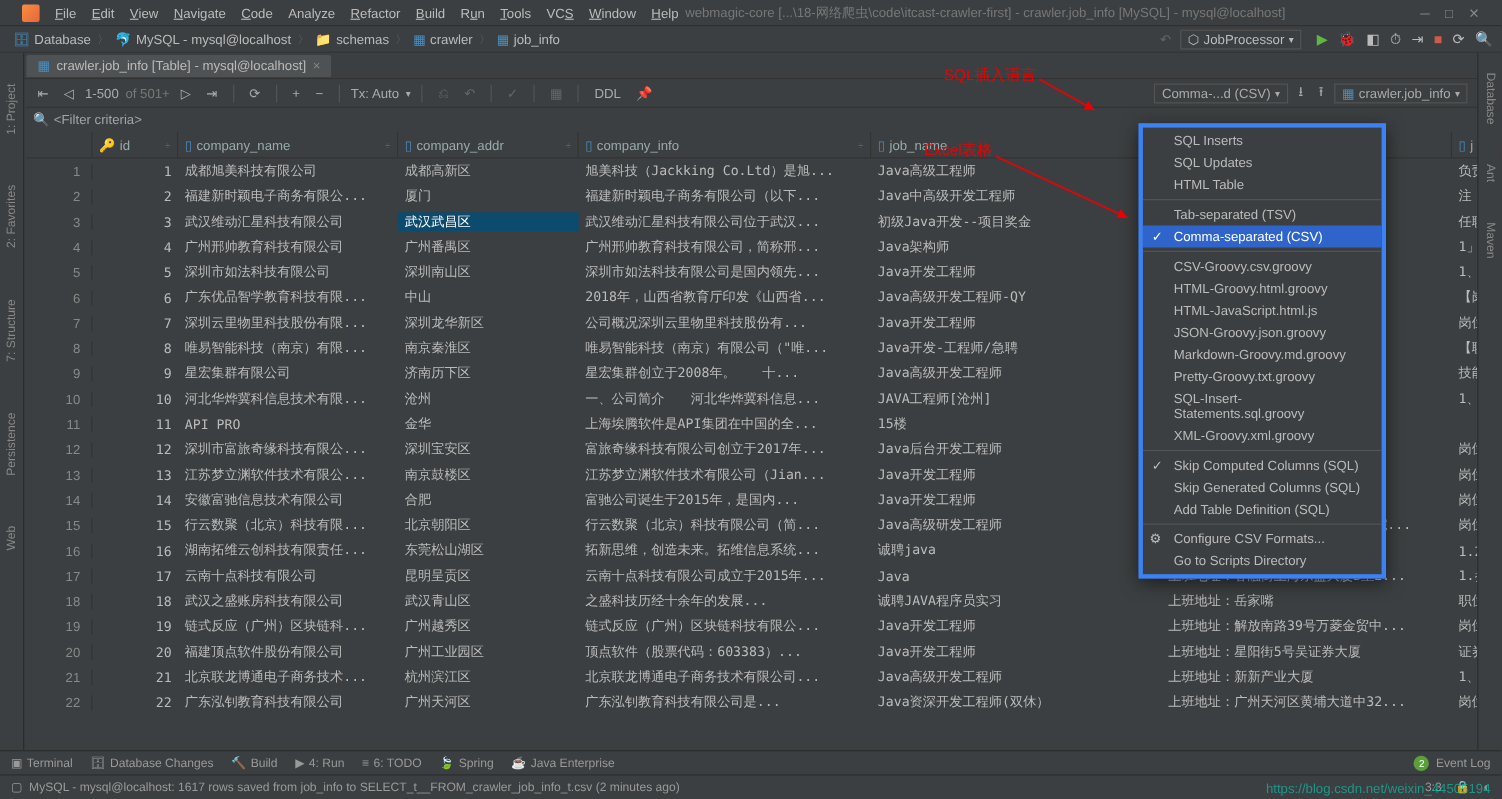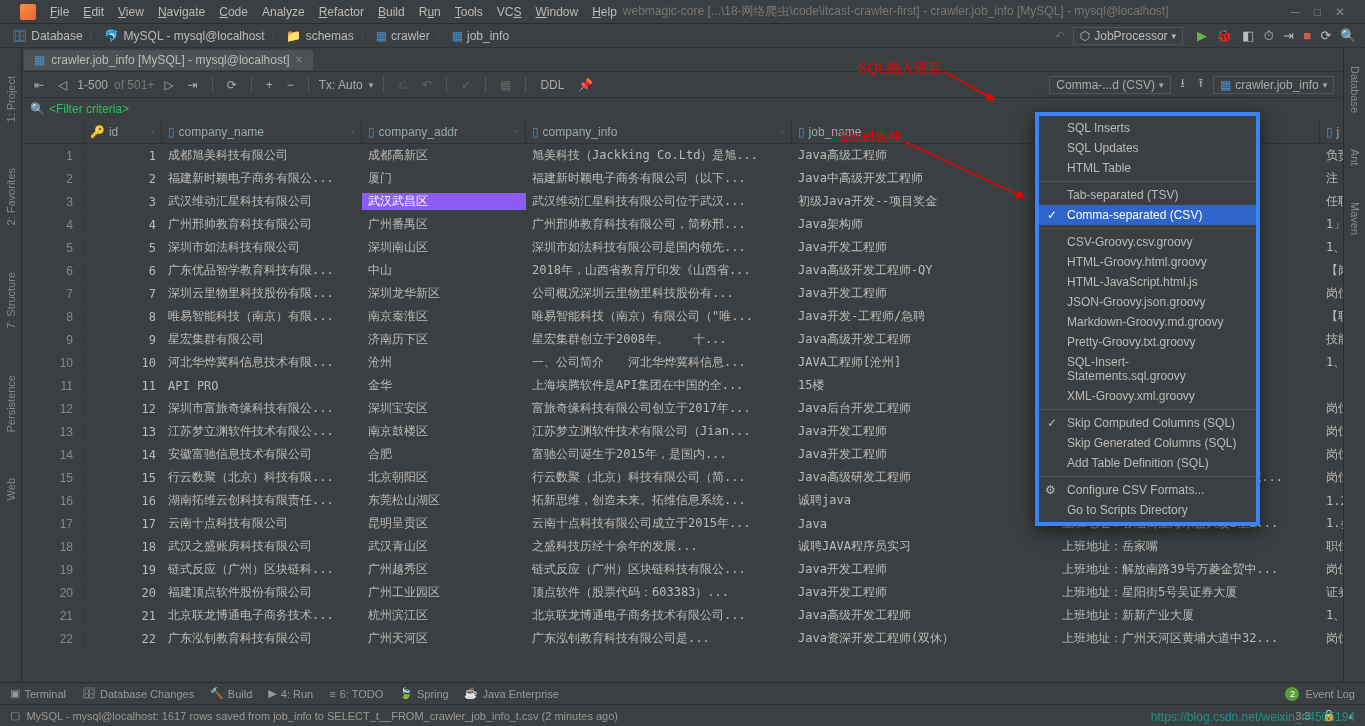--- a/index.html
+++ b/index.html
@@ -28,21 +28,21 @@
 .dropdown-trigger { border: 1px solid #555; padding: 1px 6px; display: flex; align-items: center; gap: 4px; }
 .filter-row { height: 22px; display: flex; align-items: center; padding: 0 6px; color: #666; font-family: monospace; margin-left: 24px; }
 .filter-row .q { margin-right: 4px; }
 .header-row { height: 24px; display: flex; background: #3c3f41; border-bottom: 1px solid #323232; margin-left: 24px; }
 .header-row .hc { border-right: 1px solid #323232; padding: 3px 6px; color: #9aa; display: flex; align-items: center; gap: 4px; font-family: monospace; }
 .header-row .hc .sort { color: #666; font-size: 9px; margin-left: auto; }
 .data-area { position: relative; margin-left: 24px; }
 .data-row { height: 23px; display: flex; align-items: center; }
 .data-row .gutter { width: 60px; text-align: right; padding-right: 10px; color: #888; border-right: 1px solid #323232; }
 .data-row .cell { padding: 0 6px; color: #bbb; overflow: hidden; white-space: nowrap; font-family: monospace; font-size: 12px; }
-.cell.selected { background: #8b5cf6; color: #fff; }
+.cell.selected { background: #0c4a6e; color: #fff; }
 .id-col { width: 78px; text-align: right; }
 .cn-col { width: 200px; }
 .ca-col { width: 164px; }
 .ci-col { width: 266px; }
 .jn-col { width: 264px; }
 .ja-col { width: 264px; }
 .jt-col { width: 40px; }
 .left-bar { position: absolute; left: 0; top: 48px; bottom: 22px; width: 22px; background: #3c3f41; border-right: 1px solid #2b2b2b; display: flex; flex-direction: column; align-items: center; padding-top: 20px; gap: 30px; }
 .left-bar .vtab { writing-mode: vertical-rl; transform: rotate(180deg); font-size: 11px; color: #888; cursor: pointer; padding: 8px 2px; }
 .right-bar { position: absolute; right: 0; top: 48px; bottom: 22px; width: 22px; background: #3c3f41; border-left: 1px solid #2b2b2b; display: flex; flex-direction: column; align-items: center; padding-top: 10px; gap: 20px; }
@@ -137,21 +137,21 @@
       <span class="red-ico">■</span>
       <span>⟳</span>
       <span>🔍</span>
     </div>
   </div>
 </div>
 
 <div class="tab-row">
   <div class="tab">
     <span class="ico blue-ico">▦</span>
-    <span>crawler.job_info [MySQL] - mysql@localhost]</span>
+    <span>crawler.job_info [Table] - mysql@localhost]</span>
     <span class="close">×</span>
   </div>
 </div>
 
 <div class="toolbar-row">
   <span class="btn">⇤</span>
   <span class="btn">◁</span>
   <span>1-500</span>
   <span style="color:#777">of 501+</span>
   <span class="btn">▷</span>
@@ -185,21 +185,21 @@
         <span class="ico blue-ico">▦</span>
         <span>crawler.job_info</span>
         <span style="font-size:9px">▾</span>
       </div>
     <span class="btn">⚙</span>
   </div>
 </div>
 
 <div class="filter-row">
   <span class="q">🔍</span>
-  <span style="color:#22c55e">&lt;Filter criteria&gt;</span>
+  <span style="color:#a3a3a3">&lt;Filter criteria&gt;</span>
   <span style="margin-left:auto;color:#666;cursor:pointer">✕</span>
 </div>
 
 <div class="header-row">
   <div class="hc" style="width:60px"></div>
   <div class="hc id-col">
       <span class="orange-ico">🔑</span>
       <span>id</span>
       <span class="sort">÷</span>
     </div>

